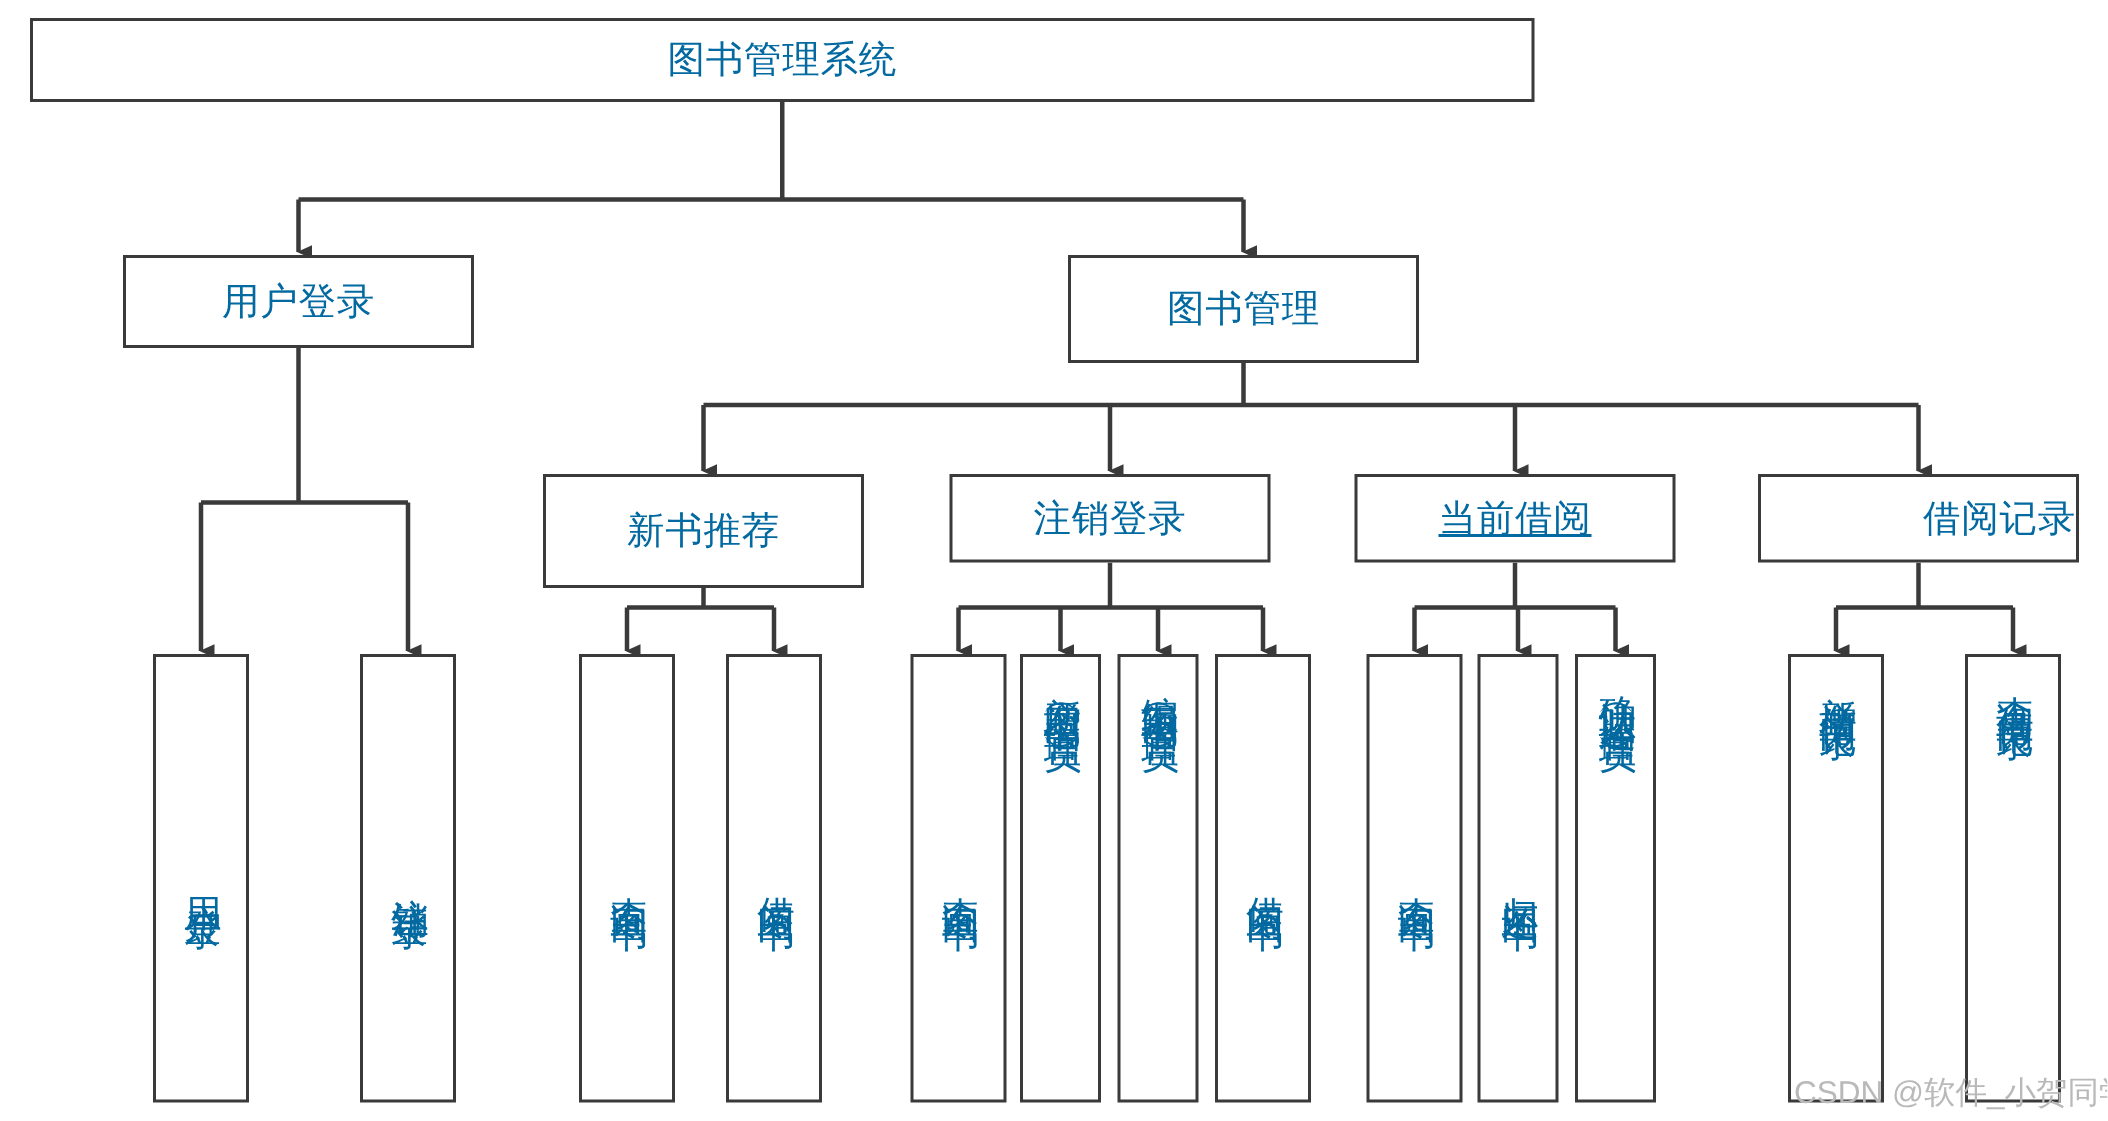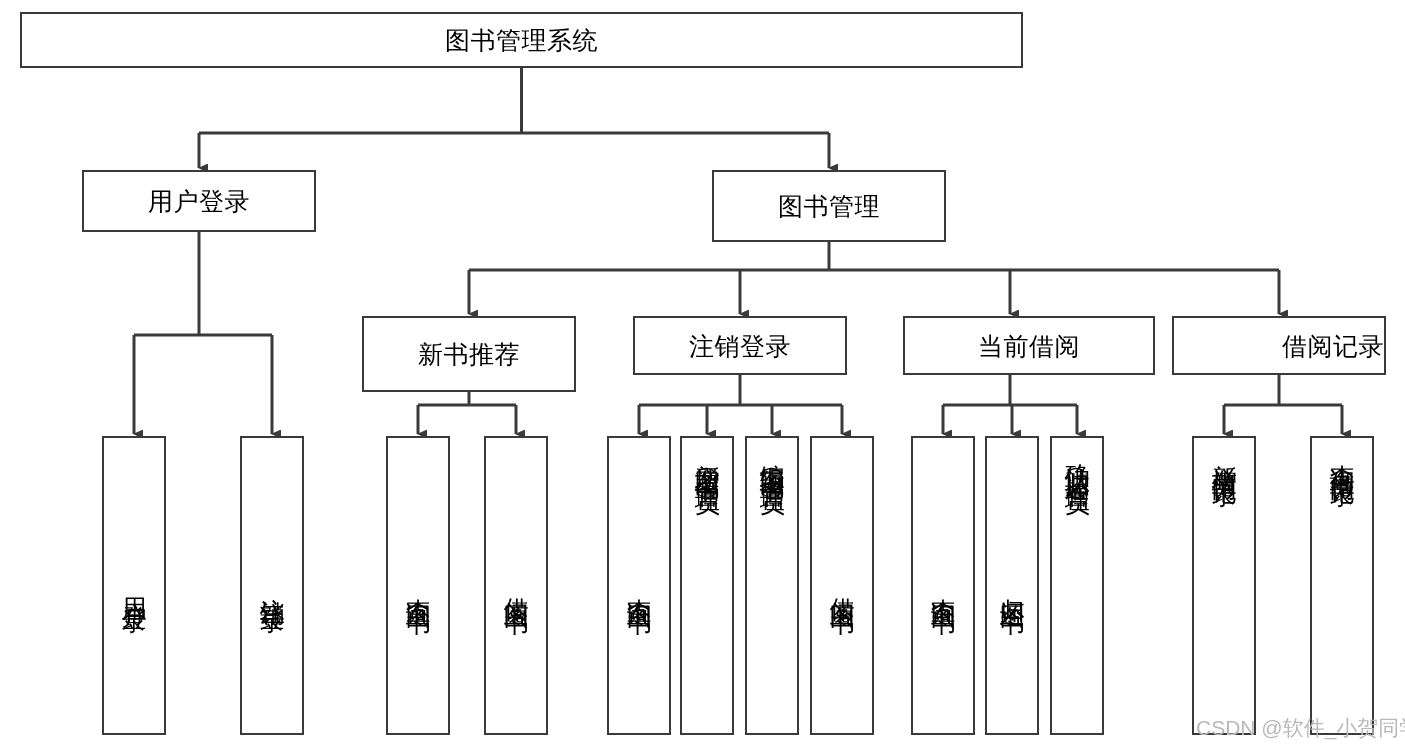--- a/index.html
+++ b/index.html
@@ -27,21 +27,21 @@
     pointer-events: none;
   }
   .node {
     position: absolute;
     box-sizing: border-box;
     background: #ffffff;
     border: 2.5px solid #3a3a3a;
     display: flex;
     align-items: center;
     justify-content: center;
-    color: #000000;
+    color: #0369a1;
     overflow: hidden;
   }
   .node-label {
     display: block;
     text-align: center;
     line-height: 1.28;
     white-space: pre-wrap;
   }
   
   .node.horiz .node-label {
@@ -156,21 +156,21 @@
       </div>
       <div class="node vert" style="left: 680px; top: 436px; width: 54px; height: 299px;">
         <span class="node-label">新增图书（管理员）</span>
       </div>
       <div class="node vert" style="left: 745px; top: 436px; width: 54px; height: 299px;">
         <span class="node-label">编辑图书（管理员）</span>
       </div>
       <div class="node vert center-v" style="left: 810px; top: 436px; width: 64px; height: 299px;">
         <span class="node-label">借阅图书</span>
       </div>
-      <div class="node horiz" style="left: 903px; top: 316px; width: 252px; height: 59px;">
+      <div class="node horiz" style="left: 903px; top: 316px; width: 214px; height: 59px; text-decoration: underline;">
         <span class="node-label">当前借阅</span>
       </div>
       <div class="node vert center-v" style="left: 911px; top: 436px; width: 64px; height: 299px;">
         <span class="node-label">查询图书</span>
       </div>
       <div class="node vert center-v" style="left: 985px; top: 436px; width: 54px; height: 299px;">
         <span class="node-label">归还图书</span>
       </div>
       <div class="node vert" style="left: 1050px; top: 436px; width: 54px; height: 299px;">
         <span class="node-label">确认归还（管理员）</span>

